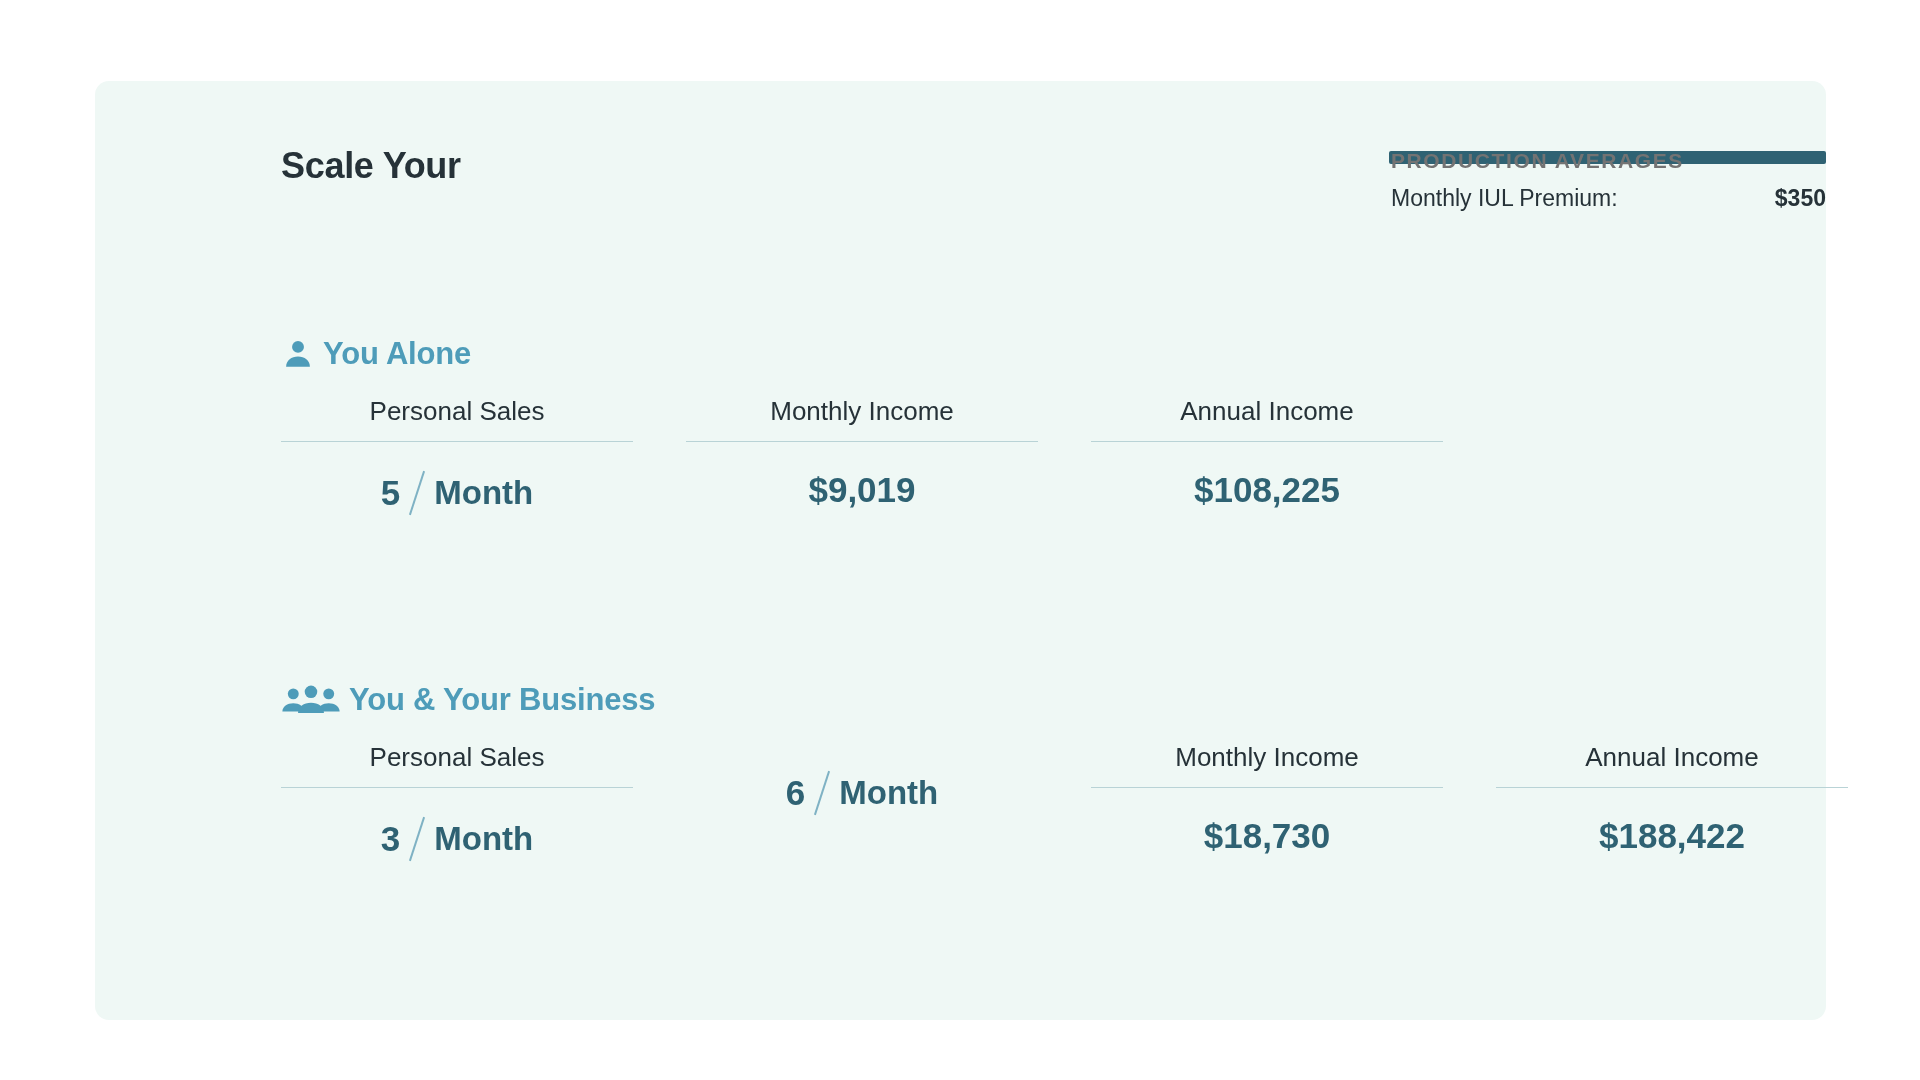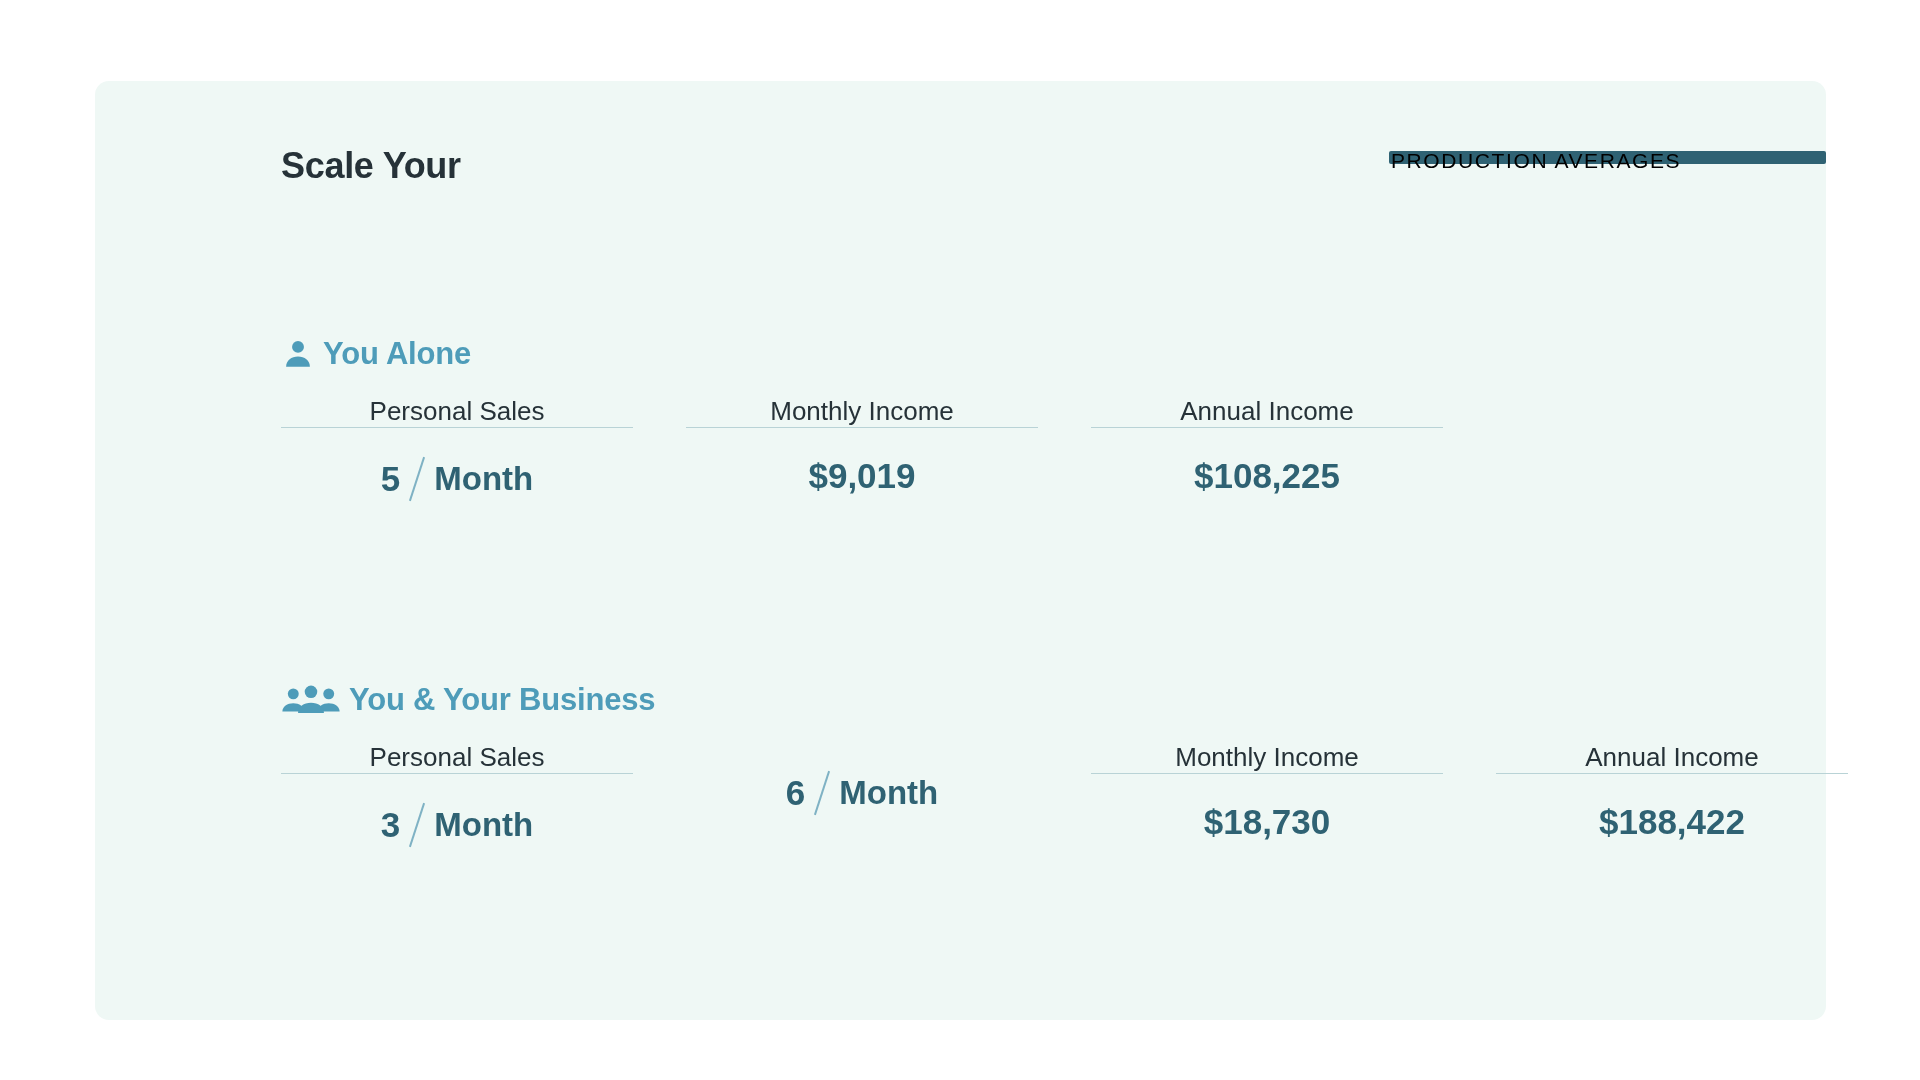--- a/index.html
+++ b/index.html
@@ -59,22 +59,22 @@
   
   .prod {
     position: absolute;
     left: 1296px;
     top: 68px;
     width: 435px;
   }
   .prod-title {
     font-size: 21px;
     letter-spacing: 1.6px;
-    color: #000000;
-    font-weight: 400;
+    color: #737373;
+    font-weight: 700;
     margin-bottom: 12px;
   }
   .prod-row {
     display: flex;
     justify-content: space-between;
     align-items: baseline;
     font-size: 23px;
     color: #263238;
     margin-bottom: 6px;
   }
@@ -96,21 +96,21 @@
     color: #4e9cb9;
     letter-spacing: -0.2px;
   }
 
   .cols { display: flex; }
   .col { display: flex; flex-direction: column; }
   .col-label {
     font-size: 26px;
     color: #263238;
     text-align: center;
-    padding-bottom: 0;
+    padding-bottom: 14px;
     border-bottom: 1.5px solid #b9d3d6;
   }
   .col-value {
     margin-top: 28px;
     text-align: center;
     font-size: 35px;
     font-weight: bold;
     color: #2f6273;
     display: flex;
     align-items: center;
@@ -137,20 +137,24 @@
   <div class="card">
 
     <div class="accent-bar"></div>
 
     <div class="heading">
       <div class="scale">Scale Your</div>
     </div>
 
     <div class="prod">
       <div class="prod-title">PRODUCTION AVERAGES</div>
+      <div class="prod-row">
+        <span class="lbl">Monthly IUL Premium:</span>
+        <span class="val">$350</span>
+      </div>
     </div>
 
     <div class="section" style="top:255px;">
       <div class="section-head">
         <span class="icon">
           <svg width="34" height="34" viewBox="0 0 24 24" fill="#4e9cb9">
             <circle cx="12" cy="7" r="4.2"></circle>
             <path d="M3.6 21c0-4.3 3.8-7.2 8.4-7.2s8.4 2.9 8.4 7.2z"></path>
           </svg>
         </span>

